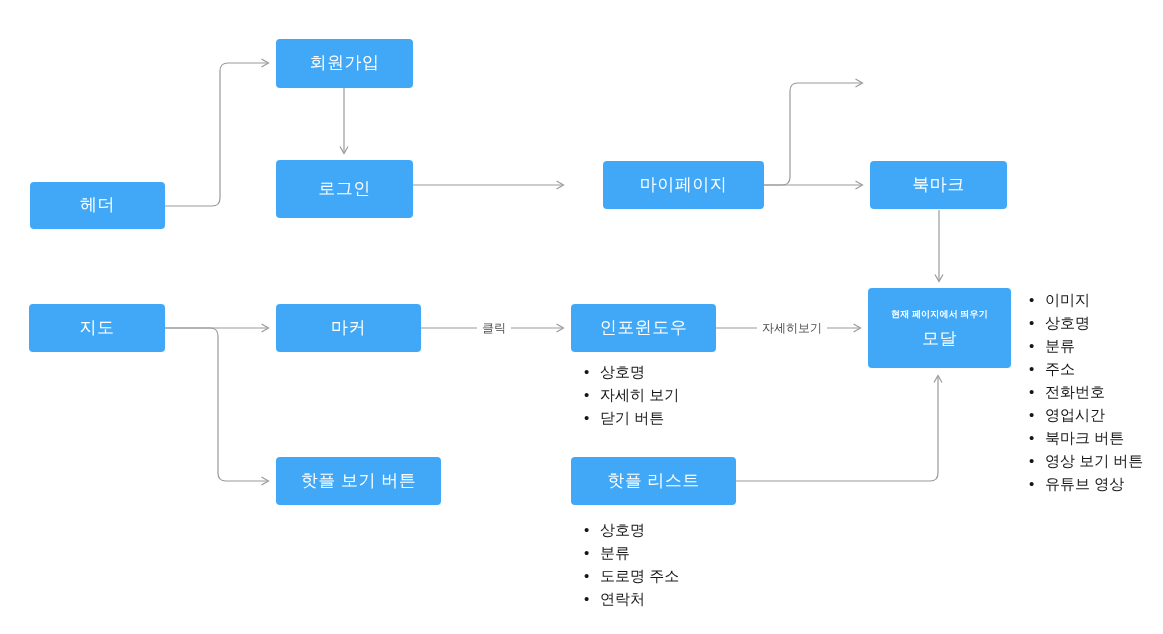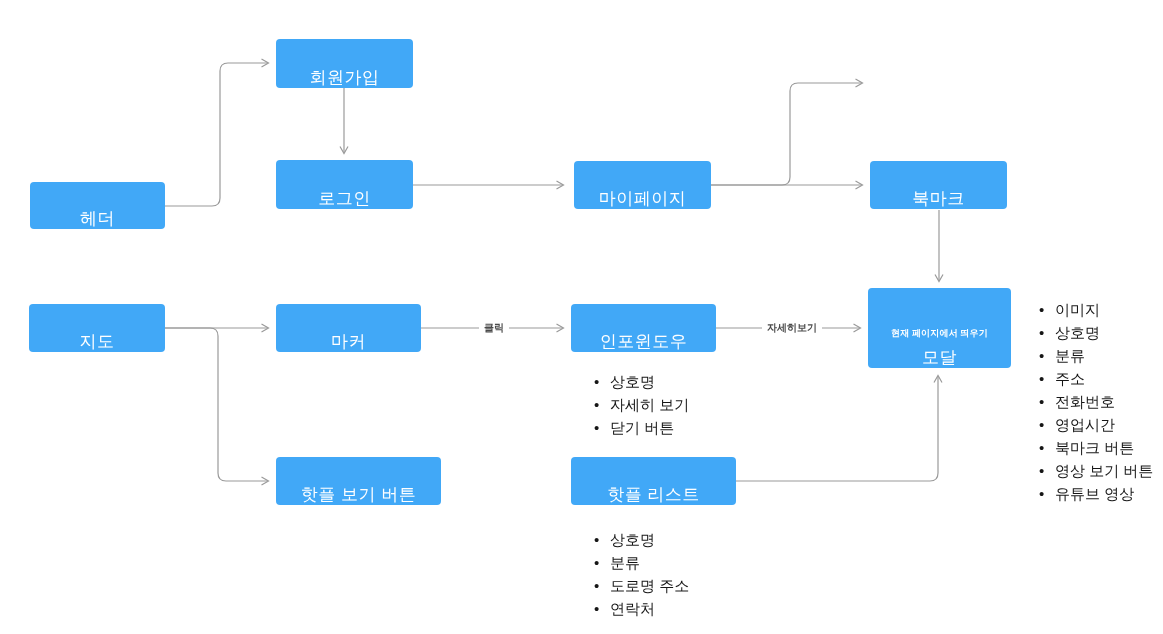--- a/index.html
+++ b/index.html
@@ -27,49 +27,49 @@
     stroke: #9a9a9a;
     stroke-width: 1.2;
   }
   .node {
     position: absolute;
     background: #41a8f7;
     border-radius: 4px;
     color: #ffffff;
     display: flex;
     align-items: center;
-    justify-content: flex-end;
+    justify-content: center;
     flex-direction: column;
     box-sizing: border-box;
   }
   .node-label {
     font-size: 17px;
     font-weight: 500;
     letter-spacing: 0.5px;
     line-height: 1.1;
   }
   .node-sublabel {
     font-size: 9px;
     font-weight: 700;
     letter-spacing: 0.2px;
     margin-bottom: 9px;
   }
   .edge-label {
     position: absolute;
     transform: translate(-50%, -50%);
     background: #ffffff;
     color: #4a4a4a;
-    font-size: 10px;
-    font-weight: 700;
+    font-size: 12px;
+    font-weight: 400;
     padding: 0 5px;
     white-space: nowrap;
   }
   .bullets {
     position: absolute;
-    margin: 10px;
+    margin: 0;
     padding: 0;
     list-style: none;
   }
   .bullets li {
     font-size: 15px;
     line-height: 23px;
     color: #161616;
     white-space: nowrap;
   }
   .bullets li::before {
@@ -105,25 +105,25 @@
   </svg>
 
   <div class="node" style="left:30px; top:182px; width:135px; height:47px;">
     <span class="node-label">헤더</span>
   </div>
 
   <div class="node" style="left:276px; top:39px; width:137px; height:49px;">
     <span class="node-label">회원가입</span>
   </div>
 
-  <div class="node" style="left:276px; top:160px; width:137px; height:49px;">
+  <div class="node" style="left:276px; top:160px; width:137px; height:58px;">
     <span class="node-label">로그인</span>
   </div>
 
-  <div class="node" style="left:574px; top:161px; width:137px; height:48px;">
+  <div class="node" style="left:603px; top:161px; width:161px; height:48px;">
     <span class="node-label">마이페이지</span>
   </div>
 
 
   <div class="node" style="left:870px; top:161px; width:137px; height:48px;">
     <span class="node-label">북마크</span>
   </div>
 
   <div class="node" style="left:29px; top:304px; width:136px; height:48px;">
     <span class="node-label">지도</span>

